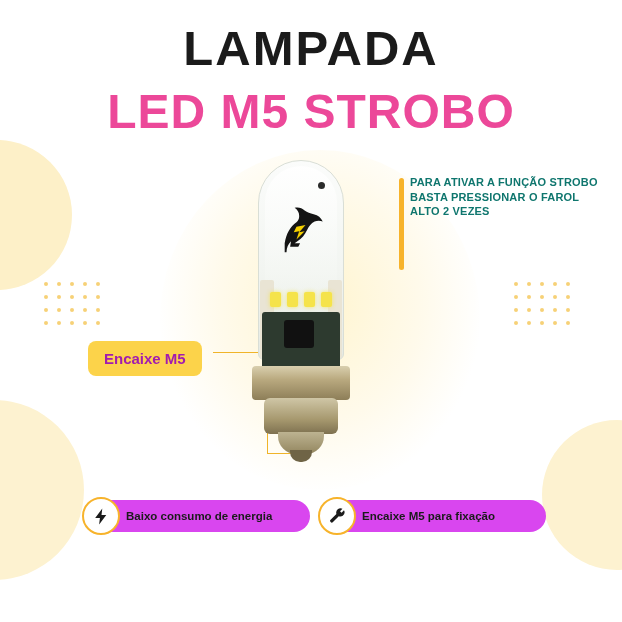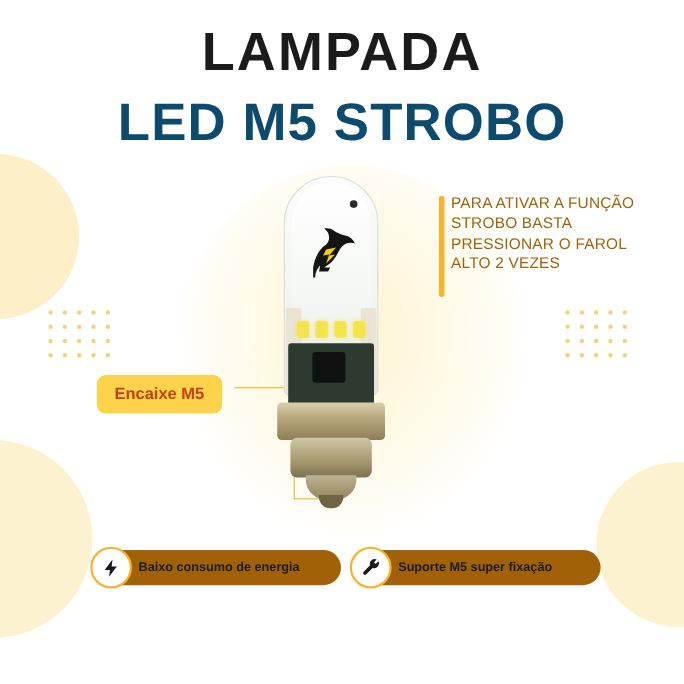--- a/index.html
+++ b/index.html
@@ -75,48 +75,48 @@
     color: #1b1b1b;
     line-height: 1;
   }
   .title-sub {
     position: absolute;
     left: 0; right: 0; top: 88px;
     text-align: center;
     font-size: 48px;
     font-weight: 700;
     letter-spacing: 1px;
-    color: #0c4a6e;
+    color: #ec4899;
     line-height: 1;
   }
 
   
   .callout-right {
     position: absolute;
     left: 410px; top: 175px;
     width: 190px;
-    font-size: 14px;
-    font-weight: 400;
+    font-size: 11px;
+    font-weight: 700;
     line-height: 1.32;
-    color: #a16207;
+    color: #0f766e;
     letter-spacing: .2px;
   }
   .callout-right .bar {
     position: absolute;
     left: -11px; top: 3px;
     width: 5px; height: 92px;
     background: #f7b32b;
     border-radius: 3px;
   }
 
   .tag-encaixe {
     position: absolute;
     left: 88px; top: 341px;
     background: #fcd34a;
-    color: #c2410c;
+    color: #a21caf;
     font-size: 15px;
     font-weight: 700;
     padding: 9px 16px;
     border-radius: 8px;
     white-space: nowrap;
   }
   
   .leader {
     position: absolute;
     left: 213px; top: 352px;
@@ -243,21 +243,21 @@
     position: absolute;
     left: 92px; top: 500px;
     width: 452px;
     display: grid;
     grid-template-columns: 218px 218px;
     grid-gap: 16px 18px;
   }
   .pill {
     position: relative;
     height: 32px;
-    background: #a16207;
+    background: #d946ef;
     border-radius: 16px;
     display: flex;
     align-items: center;
     padding-left: 34px;
     font-size: 11.5px;
     font-weight: 600;
     color: #1b1b1b;
     white-space: nowrap;
   }
   .pill .ico {
@@ -383,17 +383,17 @@
     </div>
 
 
 
     <div class="pill">
       <span class="ico">
         <svg viewBox="0 0 24 24" fill="currentColor">
           <path d="M21 6.5a5.5 5.5 0 0 1-7.4 5.2L6.3 19a2.1 2.1 0 1 1-3-3l7.3-7.3A5.5 5.5 0 0 1 18.3 2.2l-3.1 3.1 1.9 1.9 3.1-3.1c.5.7.8 1.5.8 2.4z"></path>
         </svg>
       </span>
-      <span>Suporte M5 super fixação</span>
+      <span>Encaixe M5 para fixação</span>
     </div>
 
   </div>
 </div>
 
 </body></html>

